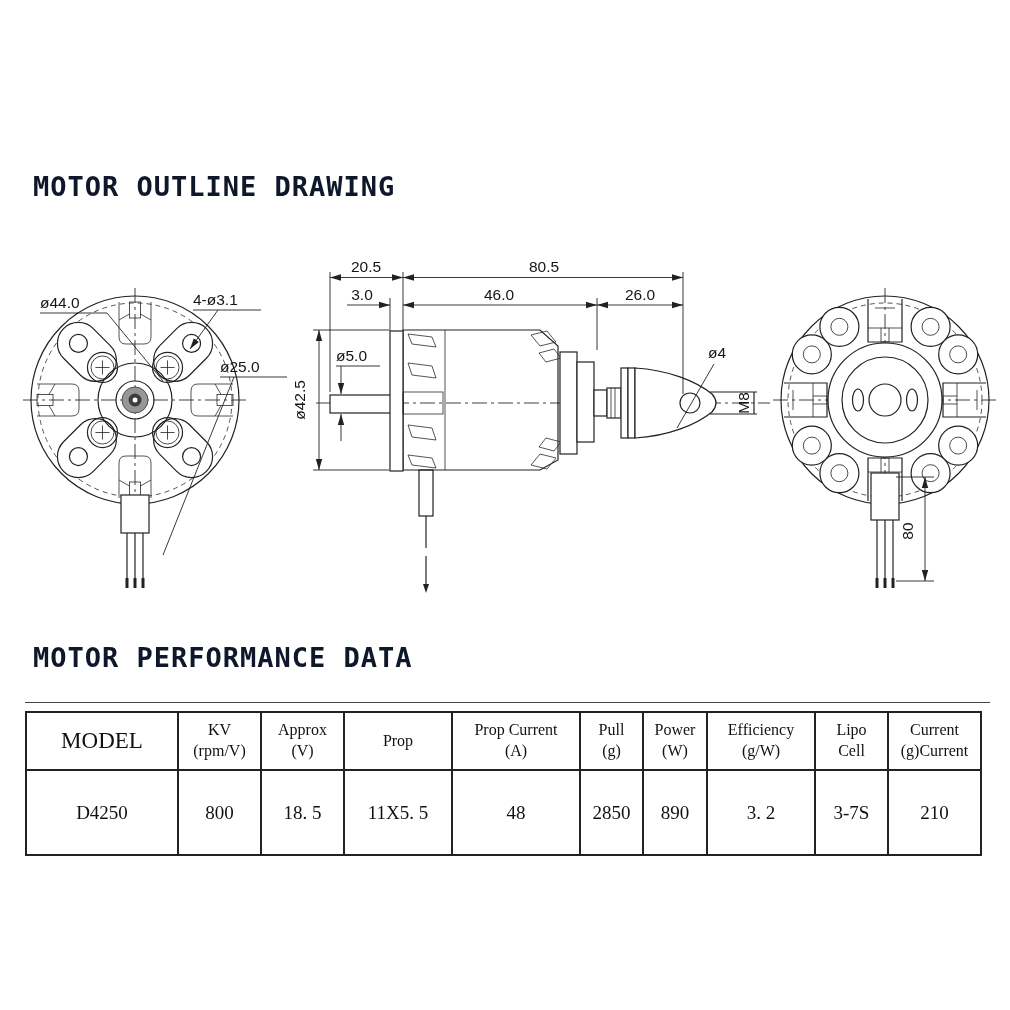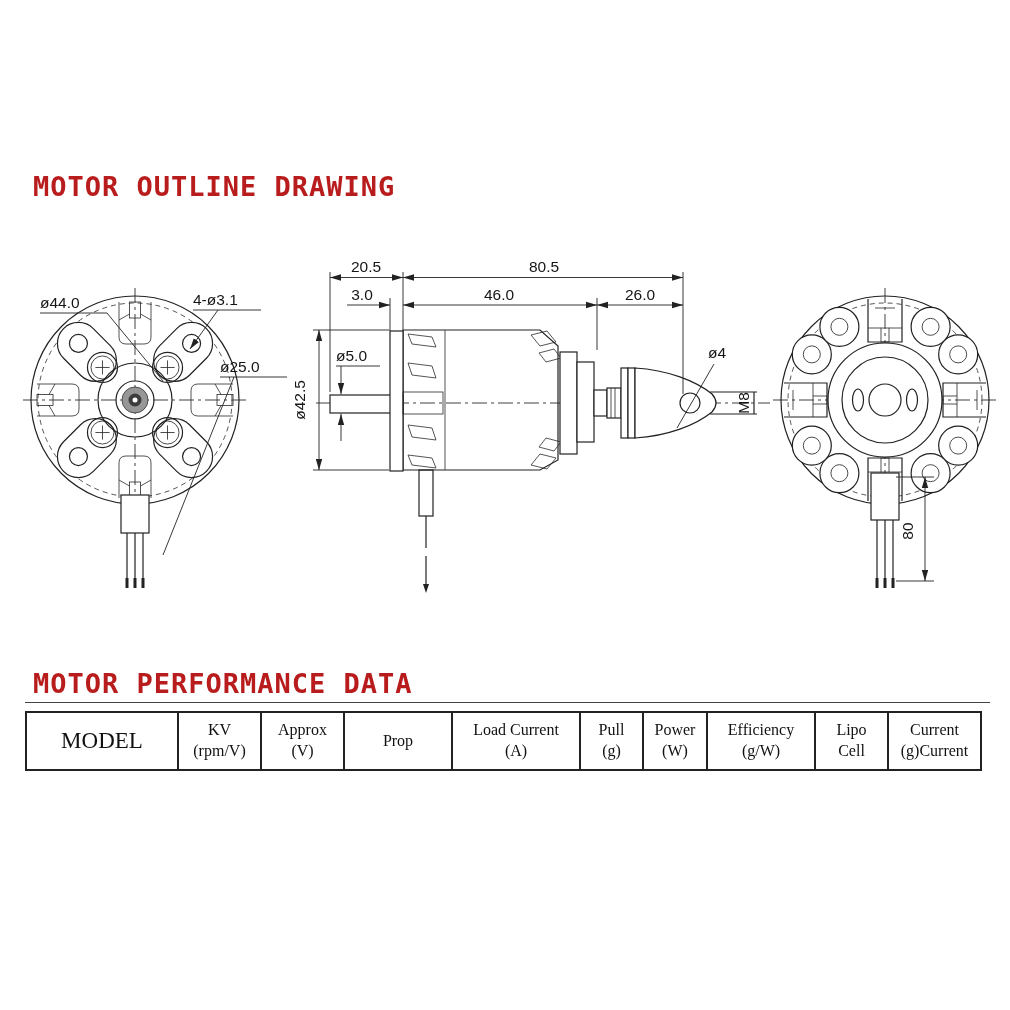--- a/index.html
+++ b/index.html
@@ -1,21 +1,21 @@
 <!DOCTYPE html>
 <html><head>
 <meta charset="utf-8">
 <style>
   html,body{margin:0;padding:0;background:#fff;}
   body{width:1010px;height:1010px;position:relative;overflow:hidden;
        font-family:"Liberation Sans",sans-serif;color:#161616;}
   .sec-title{position:absolute;left:33px;font-family:"DejaVu Sans Mono",monospace;
-       font-weight:bold;font-size:27px;letter-spacing:1px;color:#b91c1c;white-space:nowrap;}
+       font-weight:bold;font-size:27px;letter-spacing:1px;color:#0f172a;white-space:nowrap;}
   #title-outline{top:171px;}
-  #title-performance{top:668px;}
+  #title-performance{top:642px;}
   #drawing-svg{position:absolute;left:0;top:0;width:1010px;height:1010px;}
   
   .ln{stroke:#222;fill:none;stroke-width:1.2px;}
   .lnw{stroke:#222;fill:#fff;stroke-width:1.2px;}
   .thin{stroke:#2a2a2a;fill:none;stroke-width:0.8px;}
   .dash{stroke:#2a2a2a;fill:none;stroke-width:0.9px;stroke-dasharray:15 4 3 4;}
   .dashc{stroke:#2a2a2a;fill:none;stroke-width:0.8px;stroke-dasharray:5 4;}
   .dim{stroke:#222;fill:none;stroke-width:0.9px;}
   text{fill:#161616;stroke:none;font-family:"Liberation Sans",sans-serif;font-size:15.5px;}
   
@@ -335,21 +335,21 @@
         </td>
     <td>
           <div>Approx</div>
           <div>(V)</div>
         </td>
     <td>
           <div>Prop</div>
           <div></div>
         </td>
     <td>
-          <div>Load Current</div>
+          <div>Prop Current</div>
           <div>(A)</div>
         </td>
     <td>
           <div>Pull</div>
           <div>(g)</div>
         </td>
     <td>
           <div>Power</div>
           <div>(W)</div>
         </td>
@@ -358,15 +358,27 @@
           <div>(g/W)</div>
         </td>
     <td>
           <div>Lipo</div>
           <div>Cell</div>
         </td>
     <td>
           <div>Current</div>
           <div>(g)Current</div>
         </td>
+  </tr>
+  <tr class="val">
+    <td class="v-model">D4250</td>
+    <td>800</td>
+    <td>18. 5</td>
+    <td>11X5. 5</td>
+    <td>48</td>
+    <td>2850</td>
+    <td>890</td>
+    <td>3. 2</td>
+    <td>3-7S</td>
+    <td>210</td>
   </tr>
 </tbody>
   </table>
 
 </body></html>

